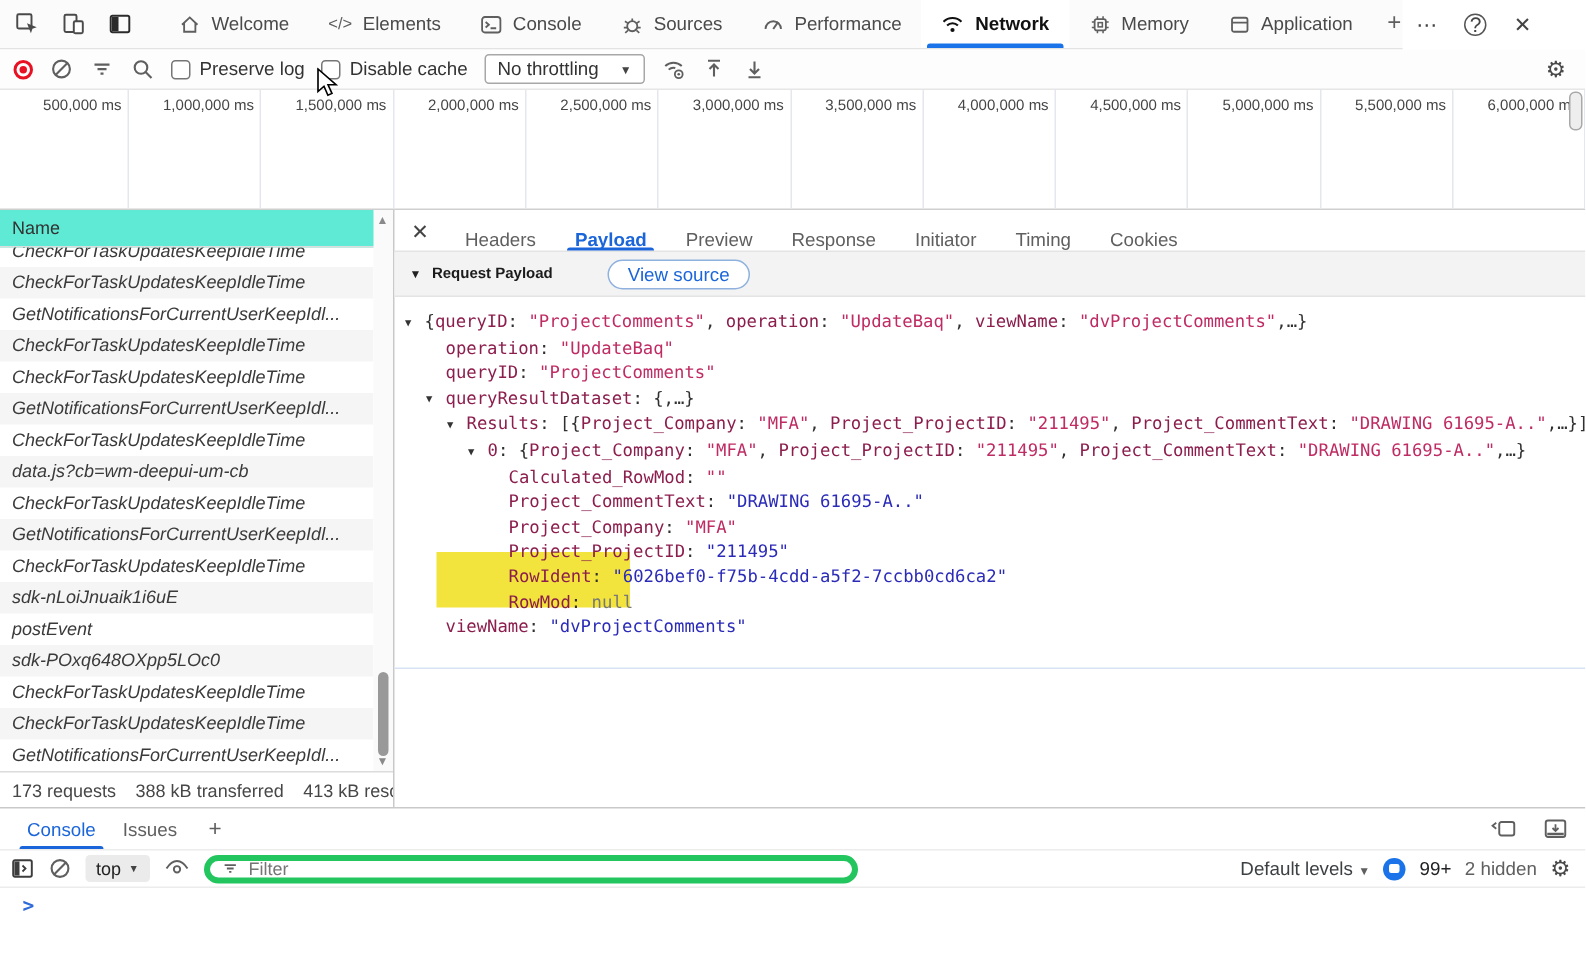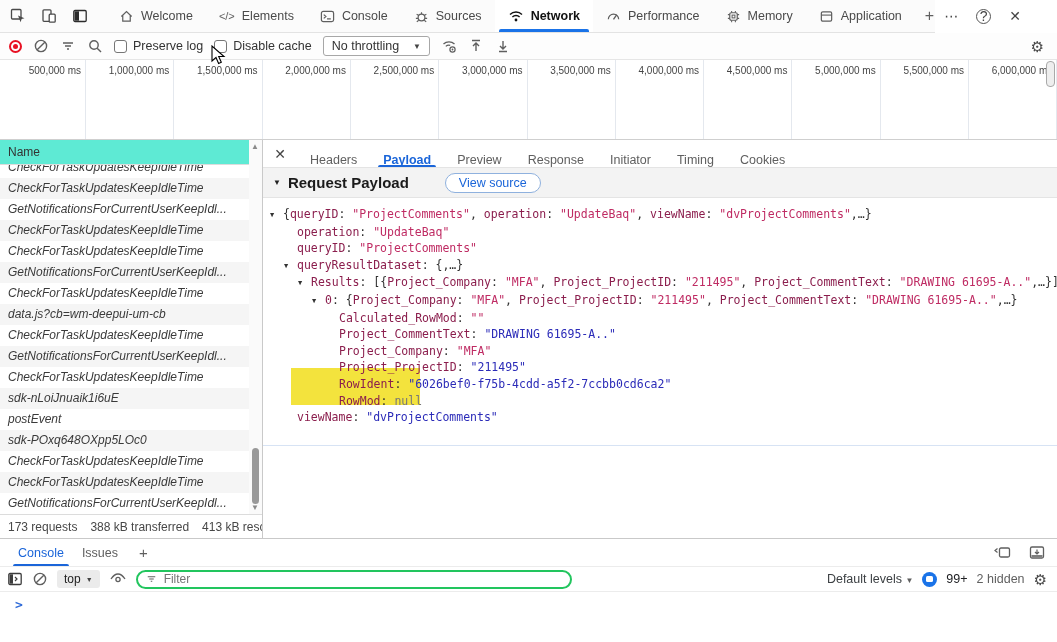--- a/index.html
+++ b/index.html
@@ -75,21 +75,21 @@
   .closex { width:34px; display:flex; align-items:center; justify-content:center;
             color:#444; font-size:14px; cursor:pointer; }
   .dtab { display:flex; align-items:center; padding:0 13px; font-size:12.5px; color:#5f5f5f;
           cursor:pointer; position:relative; }
   .dtab.active { color:#1a65d9; font-weight:bold; }
   .dtab.active::after { content:""; position:absolute; left:8px; right:8px; bottom:0;
                         height:2.5px; background:#1a65d9; border-radius:2px 2px 0 0; }
   .payloadheader { height:30px; background:#f3f3f3; border-bottom:1px solid #e4e4e4;
                    display:flex; align-items:center; padding-left:10px; }
   .tri { font-size:8px; color:#222; margin-right:7px; }
-  .ph-title { font-size:15px; font-weight:bold; color:#1b1b1b; }
+  .ph-title { font-size:10px; font-weight:bold; color:#1b1b1b; }
   .viewsource { margin-left:36px; border:1px solid #8fb1de; border-radius:12px; color:#1a65d9;
                 font-size:12.5px; padding:2px 13px; background:#fff; cursor:pointer; }
   .tree { position:relative; height:248px; border-bottom:1px solid #d7e3f4; padding-top:8px;
           font-family:"DejaVu Sans Mono", monospace; font-size:11.5px; overflow:hidden; }
   .pl-line { position:relative; z-index:1; line-height:16.6px; white-space:pre; padding-left:7px; }
   .pl-exp { display:inline-block; width:13px; font-size:7px; color:#333; vertical-align:1px; }
   .tk-k { color:#8b1e4d;text-align:center; }
   .tk-s { color:#bf2b63; }
   .tk-b { color:#2b2bb8; }
   .tk-n { color:#777777; }
@@ -105,21 +105,21 @@
   .drawer-tab.active::after { content:""; position:absolute; left:4px; right:4px; bottom:0;
                               height:2.5px; background:#1a65d9; border-radius:2px 2px 0 0; }
   .drawer-plus { display:flex; align-items:center; padding:0 12px; color:#5f5f5f; font-size:15px; cursor:pointer; }
   .drawer-right { position:absolute; right:12px; top:0; height:27px; display:flex; align-items:center; gap:18px; }
   .console-toolbar { height:26px; border-top:1px solid #ececec; border-bottom:1px solid #ececec;
                      display:flex; align-items:center; gap:9px; padding:0 10px 0 7px; }
   .ctx-pill { display:flex; align-items:center; gap:5px; background:#ebebeb; border-radius:3px;
               height:18px; padding:0 7px; font-size:12px; color:#222; cursor:pointer; }
   .ctx-pill .caret { font-size:7px; color:#444; }
   .filterbox { display:flex; align-items:center; gap:6px; height:19px; width:436px;
-               border:2px solid #22c55e; border-radius:10px; padding-left:7px; background:#fff; }
+               border:4px solid #22c55e; border-radius:10px; padding-left:7px; background:#fff; }
   .filterbox input { border:none; outline:none; font-size:12px; width:370px;
                      font-family:"Liberation Sans", sans-serif; background:transparent; }
   .cluster { margin-left:auto; display:flex; align-items:center; gap:9px; }
   .lvl { font-size:12.5px; color:#3c4043; cursor:pointer; }
   .lvl .caret { font-size:8px; color:#5f5f5f; }
   .badge { width:15px; height:15px; border-radius:50%; background:#1a73e8; display:flex;
            align-items:center; justify-content:center; }
   .badge i { width:7px; height:6px; background:#fff; border-radius:1.5px; display:block; }
   .badge-count { font-size:12.5px; color:#202124; }
   .hiddenlbl { font-size:12.5px; color:#5f5f5f; }
@@ -167,33 +167,33 @@
         </svg>
         <span>Console</span>
       </div>
       <div class="tab">
         <svg width="15" height="15" viewBox="0 0 16 16">
           <circle cx="8" cy="9" r="3.6" fill="none" stroke="#5f5f5f" stroke-width="1.3"></circle>
           <path d="M8 5.4V3.5 M5 7 2.8 5.5 M11 7l2.2-1.5 M4.4 10H2 M11.6 10H14 M5 12l-2 1.8 M11 12l2 1.8" fill="none" stroke="#5f5f5f" stroke-width="1.2"></path>
         </svg>
         <span>Sources</span>
       </div>
+      <div class="tab">
+        <svg width="15" height="15" viewBox="0 0 16 16">
+          <path d="M2.5 11a5.5 5.5 0 1 1 11 0" fill="none" stroke="#5f5f5f" stroke-width="1.3"></path>
+          <path d="M8 11 11.5 6" stroke="#5f5f5f" stroke-width="1.4"></path>
+        </svg>
+        <span>Performance</span>
+      </div>
       <div class="tab active">
         <svg width="16" height="14" viewBox="0 0 16 14">
           <path d="M2 5.5a8.5 8.5 0 0 1 12 0 M4.4 8a5 5 0 0 1 7.2 0" fill="none" stroke="#111" stroke-width="1.4"></path>
           <circle cx="8" cy="11" r="1.4" fill="#111"></circle>
         </svg>
         <span>Network</span>
-      </div>
-      <div class="tab">
-        <svg width="15" height="15" viewBox="0 0 16 16">
-          <path d="M2.5 11a5.5 5.5 0 1 1 11 0" fill="none" stroke="#5f5f5f" stroke-width="1.3"></path>
-          <path d="M8 11 11.5 6" stroke="#5f5f5f" stroke-width="1.4"></path>
-        </svg>
-        <span>Performance</span>
       </div>
       <div class="tab">
         <svg width="15" height="15" viewBox="0 0 16 16">
           <rect x="4" y="4" width="8" height="8" rx="1.5" fill="none" stroke="#5f5f5f" stroke-width="1.3"></rect>
           <rect x="6.5" y="6.5" width="3" height="3" fill="none" stroke="#5f5f5f" stroke-width="1.1"></rect>
           <path d="M6 4V2 M10 4V2 M6 14v-2 M10 14v-2 M4 6H2 M4 10H2 M14 6h-2 M14 10h-2" stroke="#5f5f5f" stroke-width="1.1"></path>
         </svg>
         <span>Memory</span>
       </div>
       <div class="tab">

